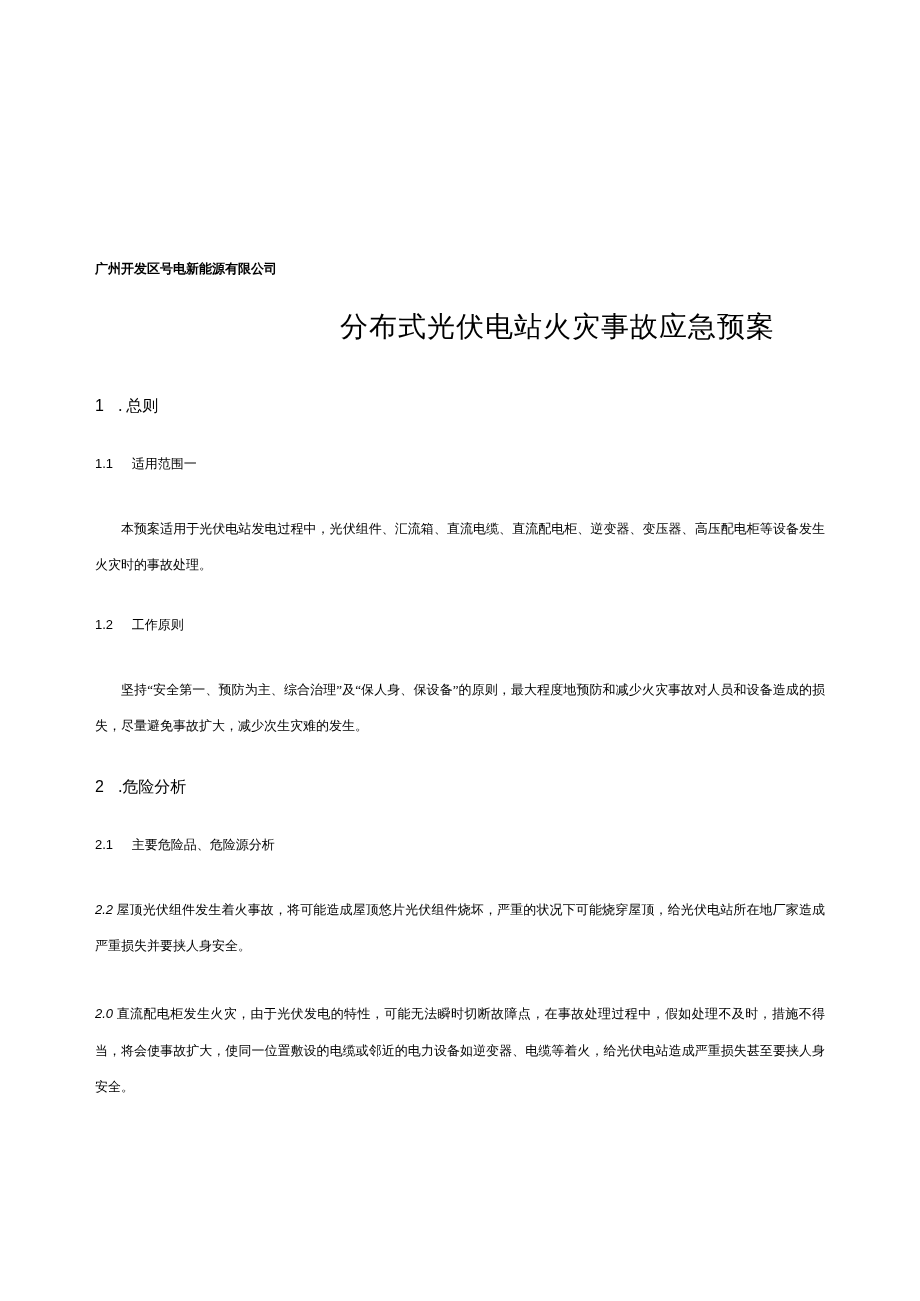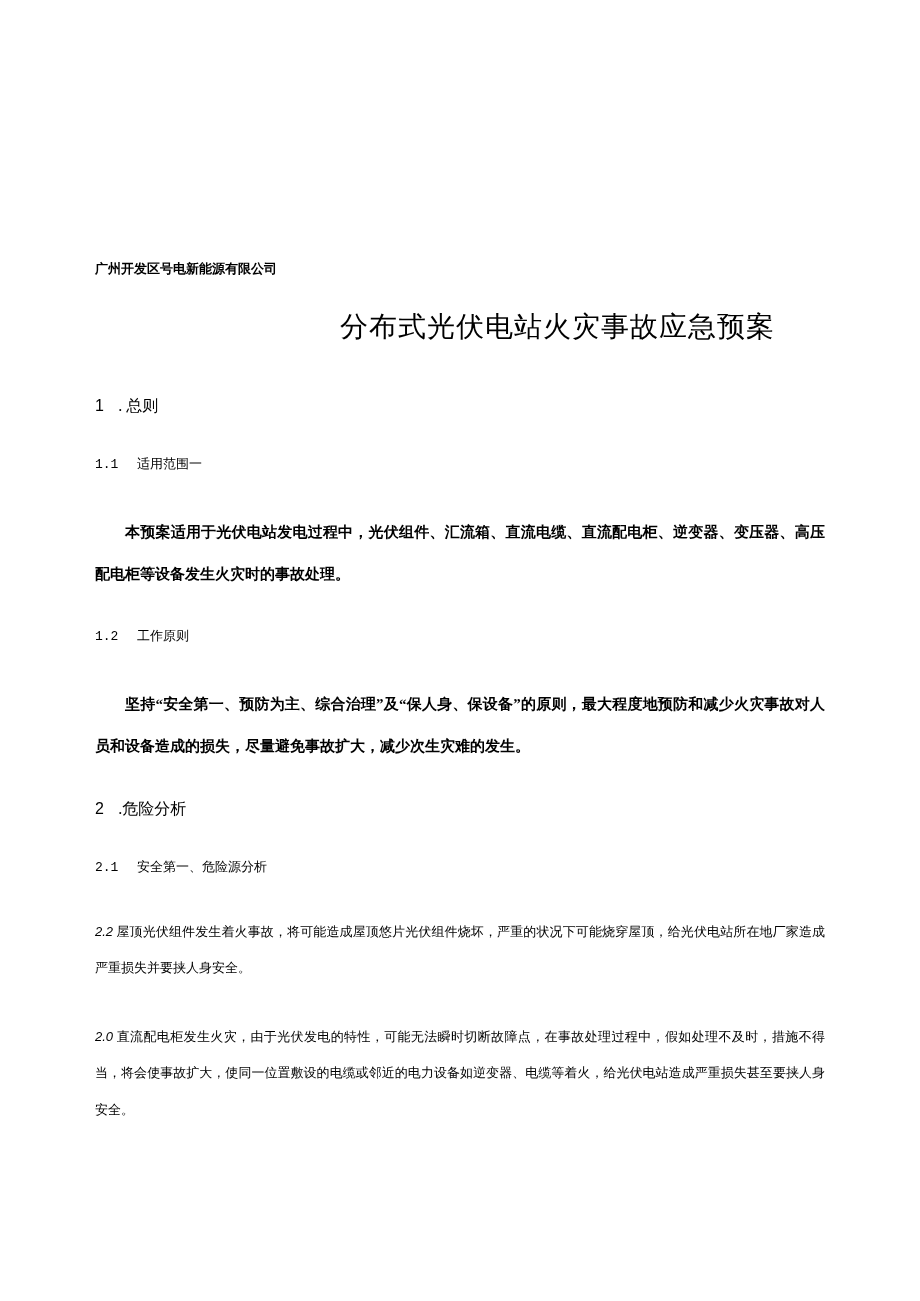--- a/index.html
+++ b/index.html
@@ -41,34 +41,33 @@
     .section-h1 .txt {
       font-family: "SimSun", "宋体", serif;
       margin-left: 10px;
     }
     .section-h2 {
       font-size: 13px;
       margin-bottom: 38px;
       font-family: Arial, sans-serif;
     }
     .section-h2 .num {
-      font-family: Liberation Mono, monospace;
+      font-family: Liberation Sans, sans-serif;
     }
     .section-h2 .txt {
       font-family: Liberation Serif, serif;
       margin-left: 15px;
     }
     .para {
-      font-size: 15px;
+      font-size: 13px;
       line-height: 2.8;
       text-indent: 2em;
       margin-bottom: 32px;
       font-family: "SimSun", "宋体", serif;
       text-align: justify;
-      font-weight: bold;
     }
     .item {
       font-size: 13px;
       line-height: 2.8;
       margin-bottom: 32px;
       font-family: "SimSun", "宋体", serif;
       text-align: justify;
     }
     .item .num {
       font-family: Arial, sans-serif;
@@ -103,21 +102,21 @@
 
 <div class="para">坚持“安全第一、预防为主、综合治理”及“保人身、保设备”的原则，最大程度地预防和减少火灾事故对人员和设备造成的损失，尽量避免事故扩大，减少次生灾难的发生。</div>
 
 <div class="section-h1">
   <span class="num">2</span>
   <span class="txt">.危险分析</span>
 </div>
 
 <div class="section-h2">
   <span class="num">2.1</span>
-  <span class="txt">安全第一、危险源分析</span>
+  <span class="txt">主要危险品、危险源分析</span>
 </div>
 
 <div class="item">
   <span class="num">2.2</span>
   <span class="txt">屋顶光伏组件发生着火事故，将可能造成屋顶悠片光伏组件烧坏，严重的状况下可能烧穿屋顶，给光伏电站所在地厂家造成严重损失并要挟人身安全。</span>
 </div>
 
 <div class="item">
   <span class="num">2.0</span>
   <span class="txt">直流配电柜发生火灾，由于光伏发电的特性，可能无法瞬时切断故障点，在事故处理过程中，假如处理不及时，措施不得当，将会使事故扩大，使同一位置敷设的电缆或邻近的电力设备如逆变器、电缆等着火，给光伏电站造成严重损失甚至要挟人身安全。</span>

